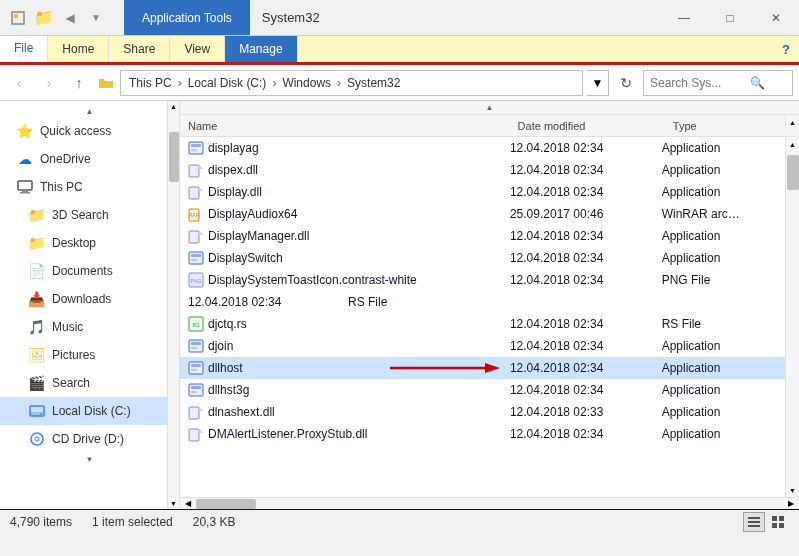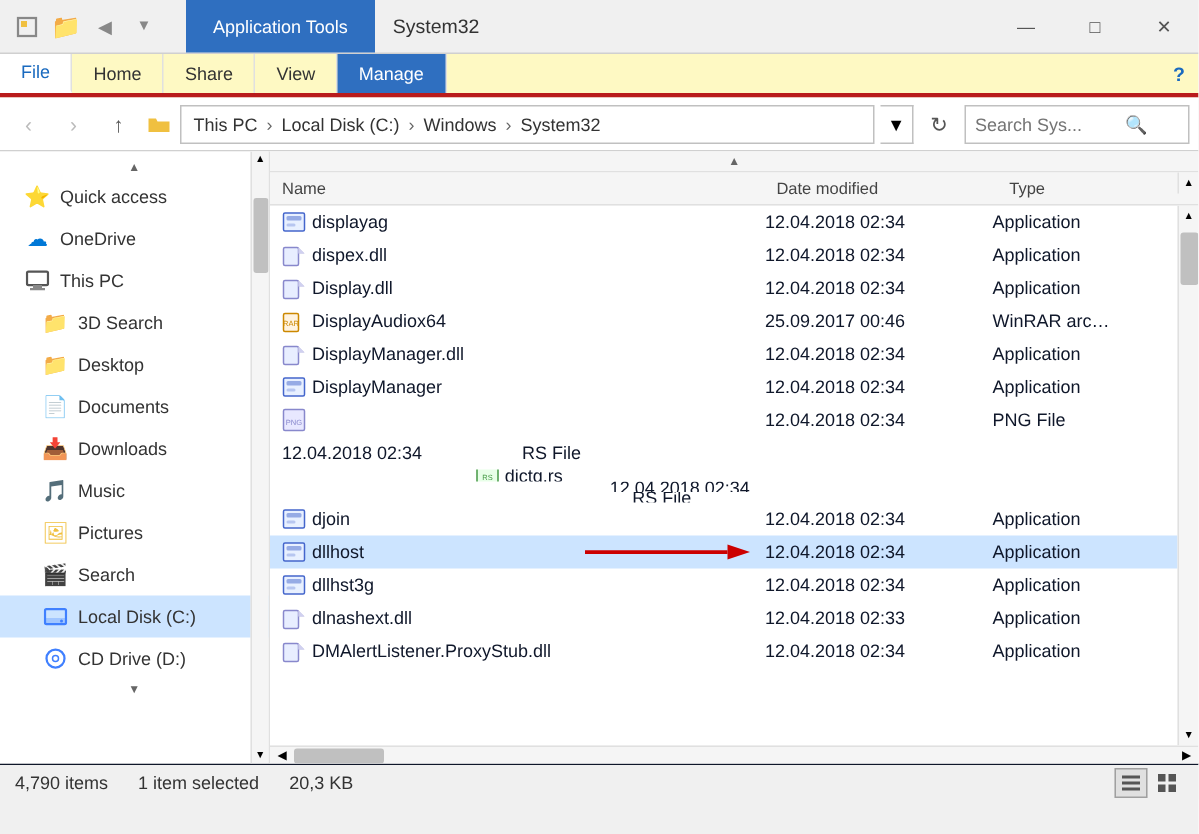--- a/index.html
+++ b/index.html
@@ -330,40 +330,41 @@
     <div class="file-cell file-cell-date">12.04.2018 02:34</div>
     <div class="file-cell file-cell-type">Application</div>
   </div>
           <div class="file-row" style="position: relative;">
     <div class="file-cell file-cell-name">
       <span class="file-icon"><svg width="16" height="16" viewBox="0 0 16 16">
                   <rect x="1" y="2" width="14" height="12" rx="1" fill="#e8f0ff" stroke="#4466cc" stroke-width="1"></rect>
                   <rect x="3" y="4" width="10" height="3" rx="1" fill="#4466cc" opacity="0.5"></rect>
                   <rect x="3" y="9" width="6" height="2" rx="1" fill="#4466cc" opacity="0.3"></rect>
                 </svg></span>
-      <span>DisplayManager</span>
+      <span>DisplaySwitch</span>
     </div>
     <div class="file-cell file-cell-date">12.04.2018 02:34</div>
     <div class="file-cell file-cell-type">Application</div>
   </div>
           <div class="file-row" style="position: relative;">
     <div class="file-cell file-cell-name">
       <span class="file-icon"><svg width="16" height="16" viewBox="0 0 16 16">
                   <rect x="1" y="1" width="14" height="14" rx="1" fill="#e8e8ff" stroke="#8888cc" stroke-width="1"></rect>
                   <text x="8" y="11" text-anchor="middle" font-size="5" fill="#8888cc">PNG</text>
                 </svg></span>
+      <span>DisplaySystemToastIcon.contrast-white</span>
     </div>
     <div class="file-cell file-cell-date">12.04.2018 02:34</div>
     <div class="file-cell file-cell-type">PNG File</div>
   </div>
           <div class="file-row" style="position: relative;">
     <div class="file-cell file-cell-date">12.04.2018 02:34</div>
     <div class="file-cell file-cell-type">RS File</div>
   </div>
-          <div class="file-row" style="position: relative; flex-direction: column;">
+          <div class="file-row" style="position: relative;">
     <div class="file-cell file-cell-name">
       <span class="file-icon"><svg width="16" height="16" viewBox="0 0 16 16">
                   <rect x="1" y="1" width="14" height="14" rx="1" fill="#e8ffe8" stroke="#449944" stroke-width="1"></rect>
                   <text x="8" y="11" text-anchor="middle" font-size="5" fill="#449944">RS</text>
                 </svg></span>
       <span>djctq.rs</span>
     </div>
     <div class="file-cell file-cell-date">12.04.2018 02:34</div>
     <div class="file-cell file-cell-type">RS File</div>
   </div>

